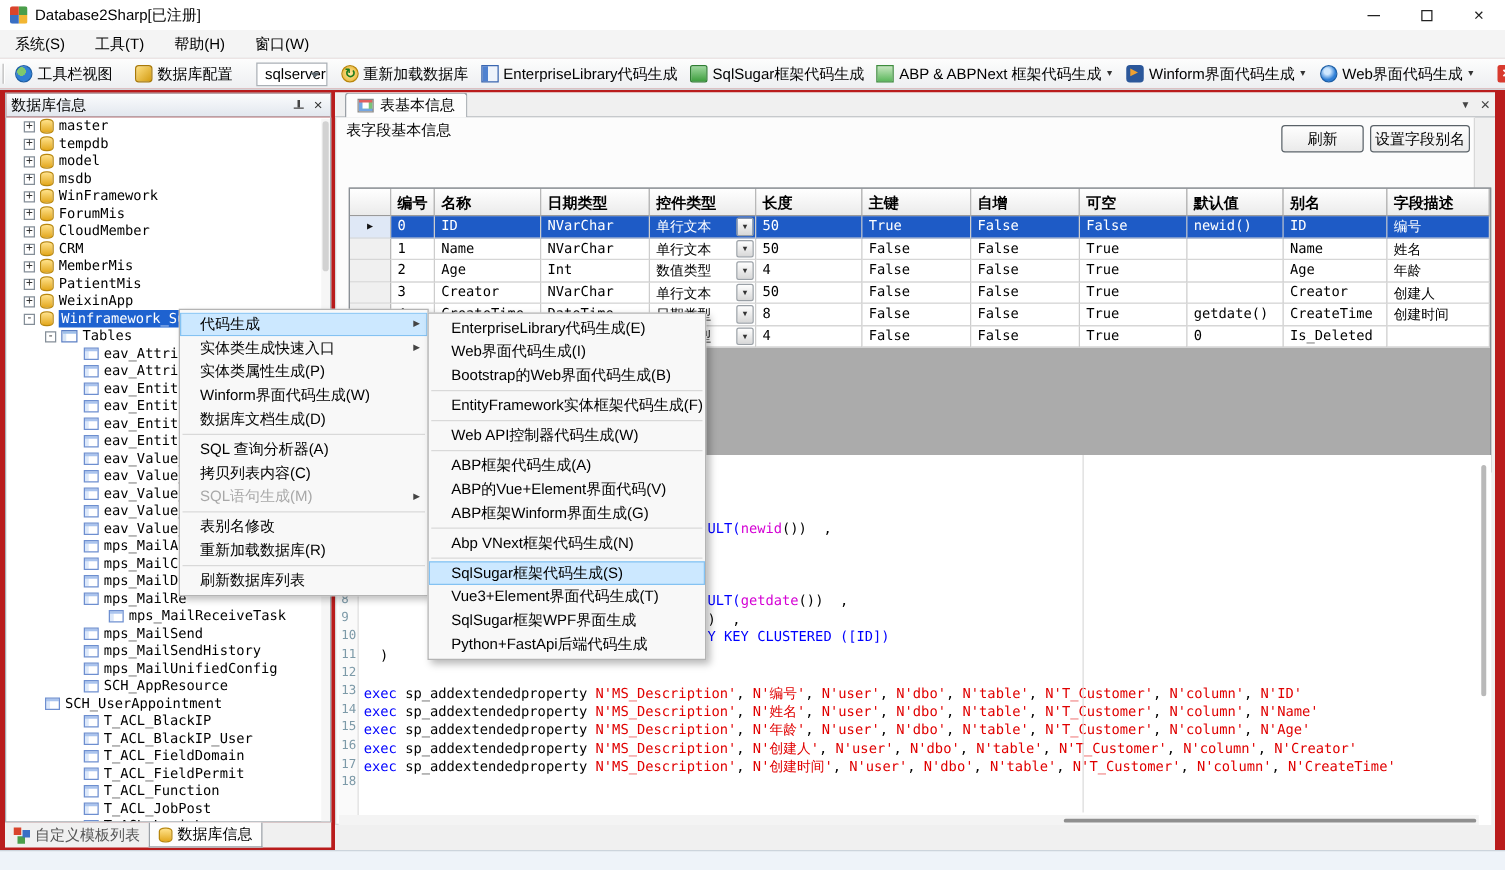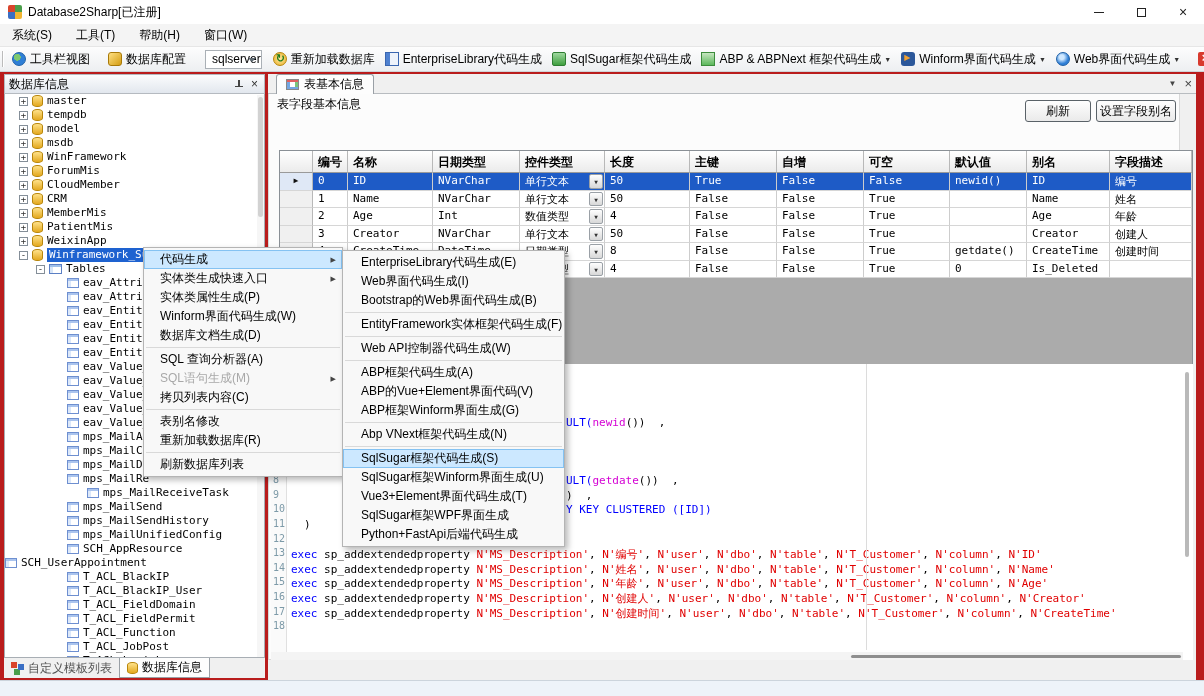--- a/index.html
+++ b/index.html
@@ -357,21 +357,21 @@
           <span class="tlabel">mps_MailSendHistory</span>
         </div>
         <div class="tree-item" style="padding-left: 62px;">
           <span class="tico tico-table"></span>
           <span class="tlabel">mps_MailUnifiedConfig</span>
         </div>
         <div class="tree-item" style="padding-left: 62px;">
           <span class="tico tico-table"></span>
           <span class="tlabel">SCH_AppResource</span>
         </div>
-        <div class="tree-item" style="">
+        <div class="tree-item" style=" margin-left: 31px;">
           <span class="tico tico-table"></span>
           <span class="tlabel">SCH_UserAppointment</span>
         </div>
         <div class="tree-item" style="padding-left: 62px;">
           <span class="tico tico-table"></span>
           <span class="tlabel">T_ACL_BlackIP</span>
         </div>
         <div class="tree-item" style="padding-left: 62px;">
           <span class="tico tico-table"></span>
           <span class="tlabel">T_ACL_BlackIP_User</span>
@@ -578,22 +578,22 @@
   <div class="statusbar"></div>
 
   <div class="cmenu cmain" id="cmenu" style="left: 143px; top: 247px; width: 200px;">
       <div class="mi hl"><span class="mtext">代码生成</span><span class="marrow">▶</span></div>
       <div class="mi"><span class="mtext">实体类生成快速入口</span><span class="marrow">▶</span></div>
       <div class="mi"><span class="mtext">实体类属性生成(P)</span></div>
       <div class="mi"><span class="mtext">Winform界面代码生成(W)</span></div>
       <div class="mi"><span class="mtext">数据库文档生成(D)</span></div>
       <div class="msep"></div>
       <div class="mi"><span class="mtext">SQL 查询分析器(A)</span></div>
+      <div class="mi"><span class="mtext">拷贝列表内容(C)</span></div>
       <div class="mi dis"><span class="mtext">SQL语句生成(M)</span><span class="marrow">▶</span></div>
-      <div class="mi"><span class="mtext">拷贝列表内容(C)</span></div>
       <div class="msep"></div>
       <div class="mi"><span class="mtext">表别名修改</span></div>
       <div class="mi"><span class="mtext">重新加载数据库(R)</span></div>
       <div class="msep"></div>
       <div class="mi"><span class="mtext">刷新数据库列表</span></div>
     </div>
   <div class="cmenu submenu" id="smenu" style="left: 342px; top: 250px; width: 223px;">
       <div class="mi"><span class="mtext">EnterpriseLibrary代码生成(E)</span></div>
       <div class="mi"><span class="mtext">Web界面代码生成(I)</span></div>
       <div class="mi"><span class="mtext">Bootstrap的Web界面代码生成(B)</span></div>
@@ -602,19 +602,18 @@
       <div class="msep"></div>
       <div class="mi"><span class="mtext">Web API控制器代码生成(W)</span></div>
       <div class="msep"></div>
       <div class="mi"><span class="mtext">ABP框架代码生成(A)</span></div>
       <div class="mi"><span class="mtext">ABP的Vue+Element界面代码(V)</span></div>
       <div class="mi"><span class="mtext">ABP框架Winform界面生成(G)</span></div>
       <div class="msep"></div>
       <div class="mi"><span class="mtext">Abp VNext框架代码生成(N)</span></div>
       <div class="msep"></div>
       <div class="mi hl"><span class="mtext">SqlSugar框架代码生成(S)</span></div>
-      <div class="mi"><span class="mtext">SqlSugar框架Winform界面生成(U)</span></div>
       <div class="mi"><span class="mtext">Vue3+Element界面代码生成(T)</span></div>
       <div class="mi"><span class="mtext">SqlSugar框架WPF界面生成</span></div>
       <div class="mi"><span class="mtext">Python+FastApi后端代码生成</span></div>
     </div>
 
 </div>
 
 </body></html>

